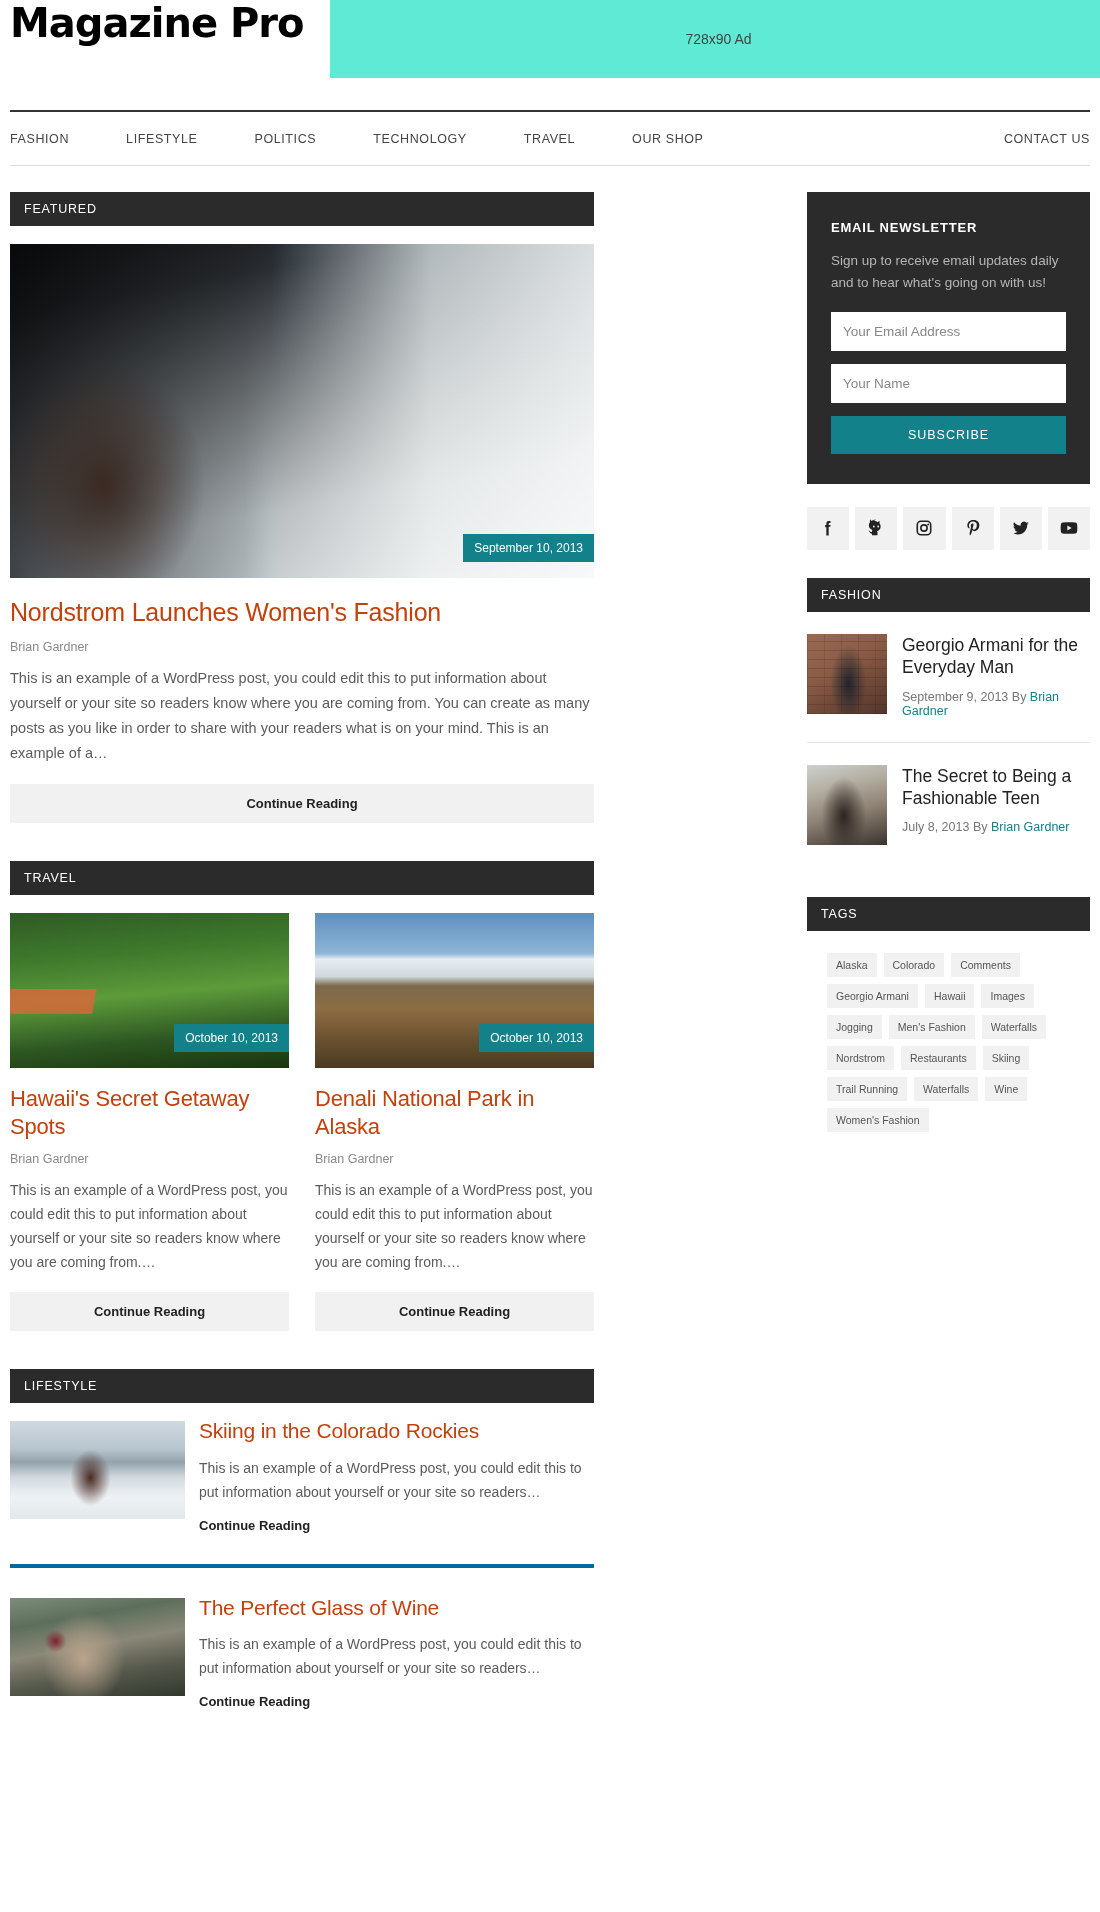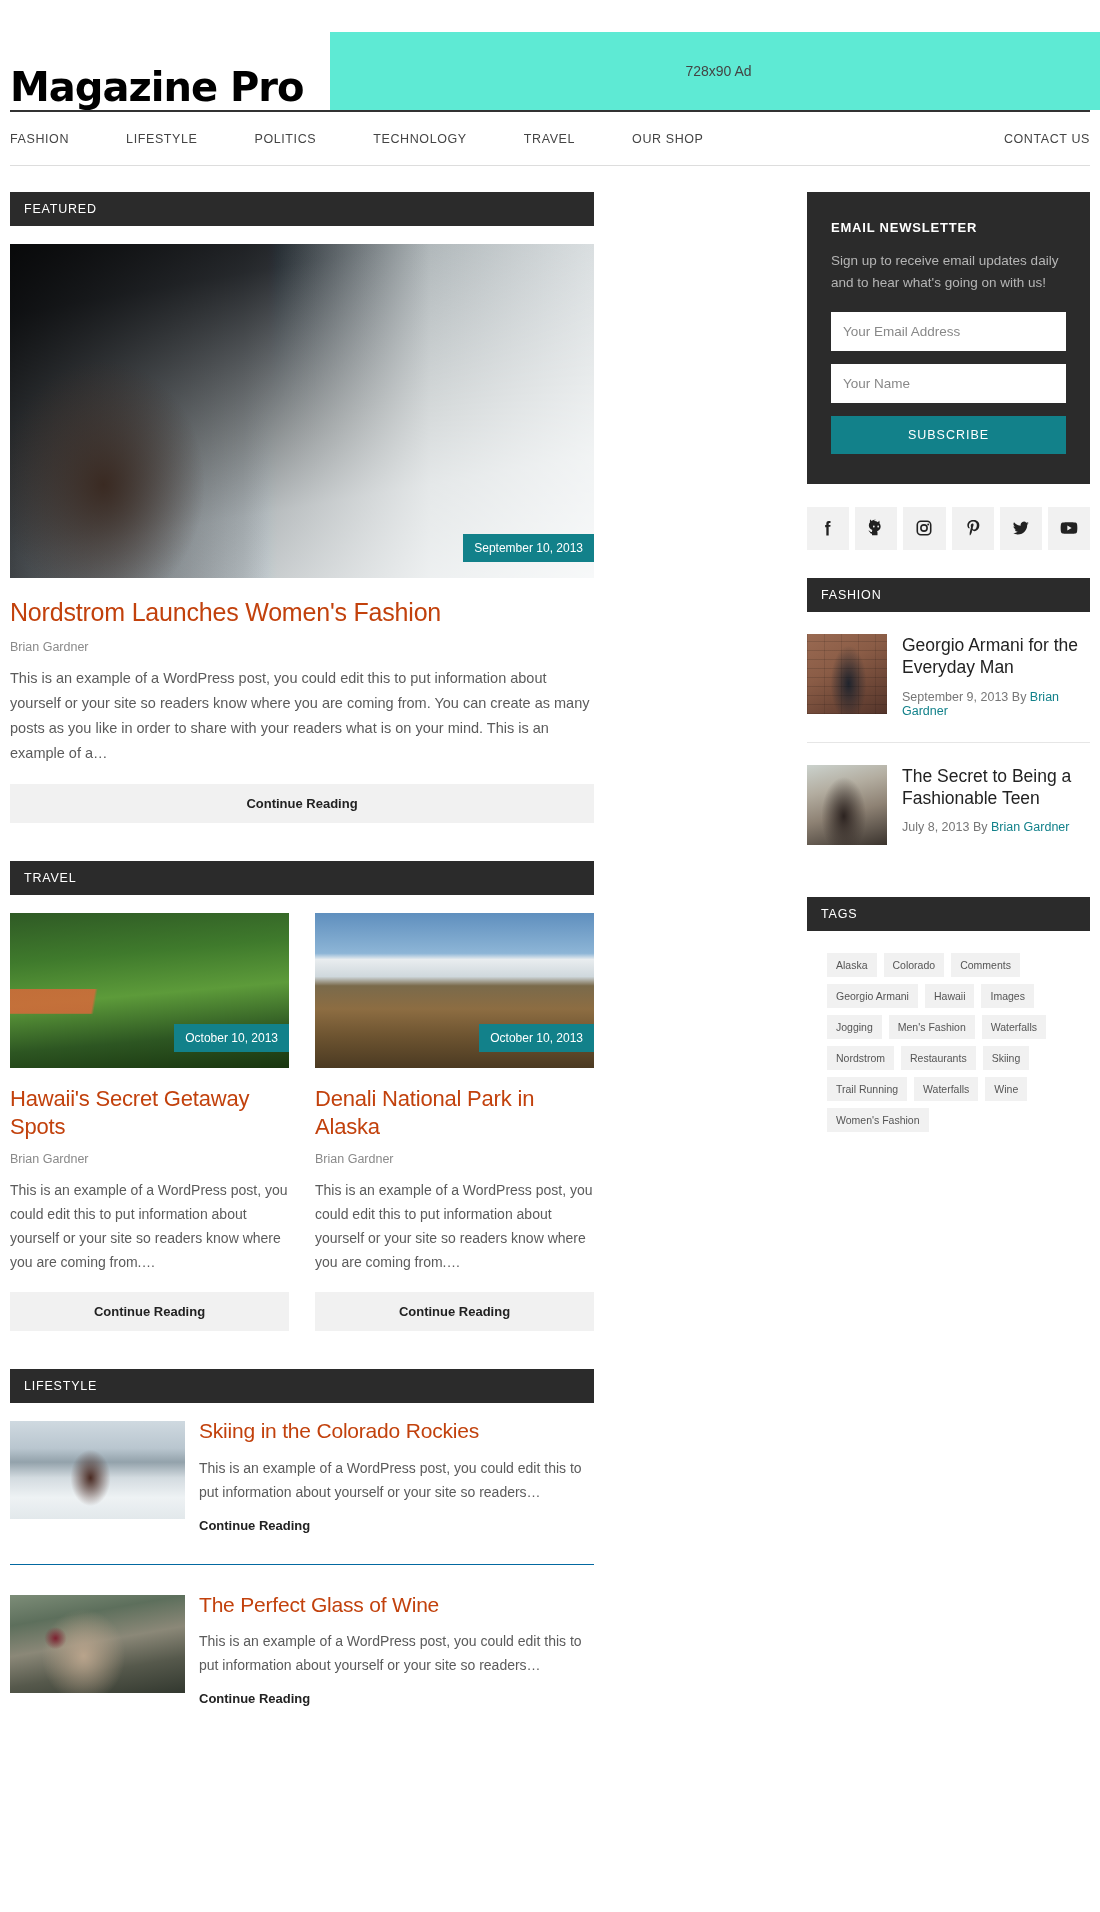--- a/index.html
+++ b/index.html
@@ -10,21 +10,21 @@
     color: #333333;
     -webkit-font-smoothing: antialiased;
   }
   body { width: 1100px; min-height: 1912px; position: relative; }
 
   .wrap { width: 1100px; margin: 0 auto; }
 
   
   .site-header {
     display: flex;
-    align-items: flex-end;
+    align-items: flex-start;
     padding: 0 10px;
     height: 110px;
   }
   .site-title {
     font-family: "DejaVu Sans", sans-serif;
     font-size: 40px;
     font-weight: bold;
     letter-spacing: -1px;
     color: #000000;
     white-space: nowrap;
@@ -133,21 +133,21 @@
 
   
   .two-col { display: flex; gap: 26px; }
   .col-post { width: 279px; flex: 0 0 279px; }
   .col-img-wrap { position: relative; width: 100%; height: 155px; overflow: hidden; }
   .col-post .entry-title { font-size: 22px; margin-top: 17px; }
   .col-post .entry-excerpt { font-size: 14px; line-height: 1.72; }
 
   
   .list-post { display: flex; gap: 14px; padding-bottom: 30px; }
-  .list-post + .list-post { border-top: 1px solid #0369a1; padding-top: 30px; }
+  .list-post + .list-post { border-top: 4px solid #0369a1; padding-top: 30px; }
   .list-thumb { width: 175px; height: 98px; flex: 0 0 175px; overflow: hidden; }
   .list-body { flex: 1; }
   .list-body .entry-title { font-size: 21px; margin-top: -3px; }
   .list-body .entry-excerpt { margin-top: 11px; font-size: 14px; }
   .list-more {
     display: inline-block;
     font-size: 13px;
     font-weight: bold;
     color: #222222;
     margin-top: 14px;

